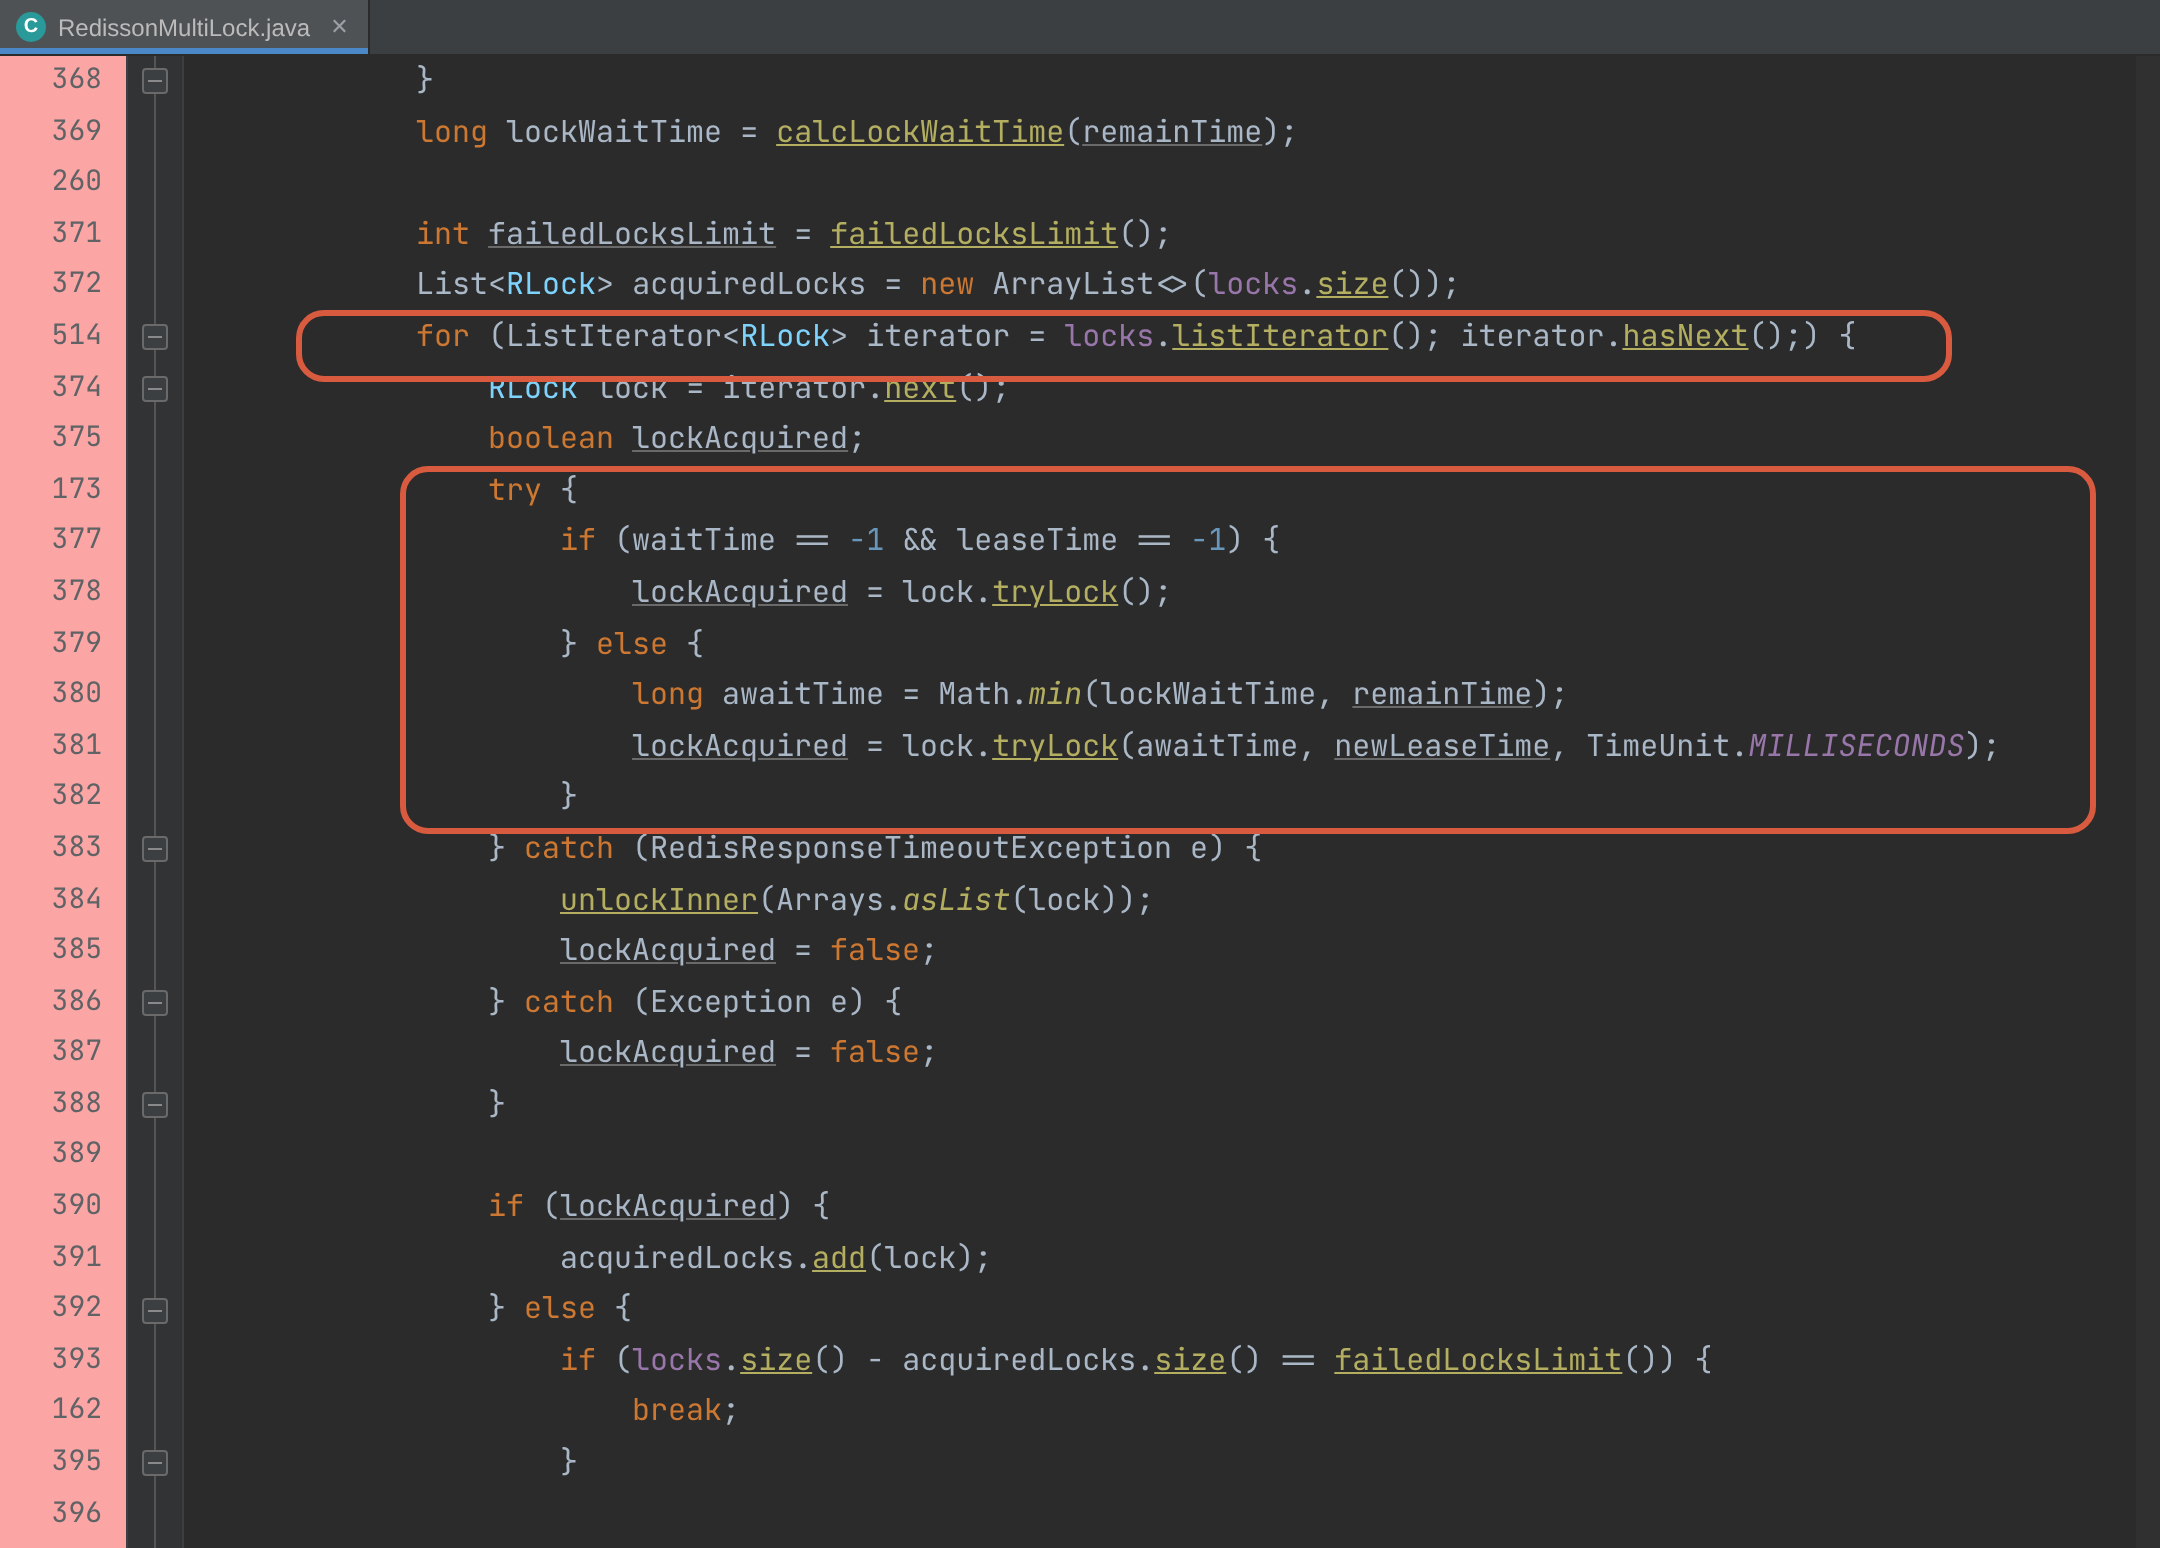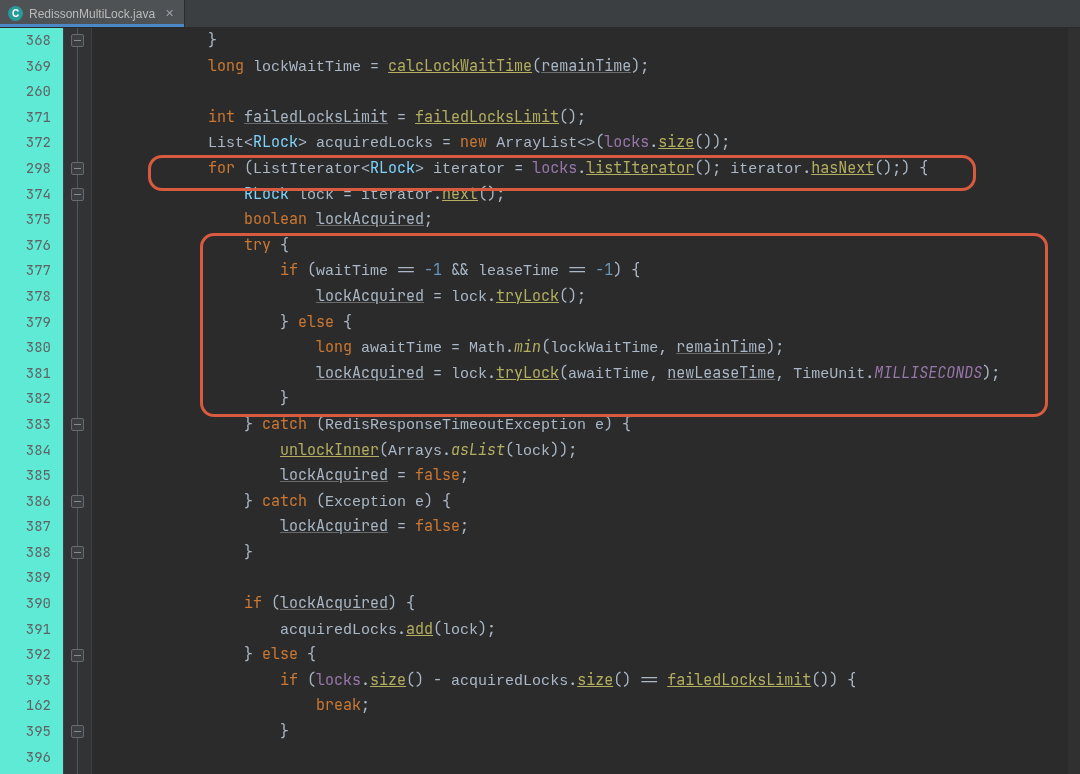--- a/index.html
+++ b/index.html
@@ -45,21 +45,21 @@
   
   .editor {
     position:relative;
     display:flex;
     height: 746px;
     background:#2b2b2b;
     line-height: 25.6px;
   }
   .gutter {
     width:64px;
-    background:#5eead4;
+    background:#fca5a5;
     border-right:1px solid #3c3f41;
     text-align:right;
     color:#606366;
     font-size:14px;
     padding-right:12px;
   }
   .gutter .ln { height:25.6px; position:relative;}
   .fold-col {
     width:28px;
     background:#313335;
@@ -89,21 +89,21 @@
   
   .kw { color:#CC7832; }
   .ty { color:#7dd3fc; }
   .num { color:#6897BB; }
   .fn { color:#b3ae60;text-decoration:underline; }
   .fnI { color:#b3ae60; font-style:italic;}
   .field { color:#9876AA;margin-top:28px; }
   .param { text-decoration: underline; text-decoration-color:#6a6a6a; color:#A9B7C6;text-align:center;}
   .const { color:#9876AA; font-style:italic;margin-top:28px;}
   .pun { color:#A9B7C6; }
-  .id  { color:#A9B7C6;font-family:Liberation Mono, monospace; }
+  .id  { color:#A9B7C6; }
 
   
   .hl-box {
     position:absolute;
     border:3px solid #d95b3f;
     border-radius:14px;
     pointer-events:none;
   }
 
   
@@ -125,24 +125,24 @@
   </div>
 </div>
 
 <div class="editor">
   <div class="gutter" id="gutter">
       <div class="ln">368</div>
       <div class="ln">369</div>
       <div class="ln">260</div>
       <div class="ln">371</div>
       <div class="ln">372</div>
-      <div class="ln">298</div>
+      <div class="ln">514</div>
       <div class="ln">374</div>
       <div class="ln">375</div>
-      <div class="ln">376</div>
+      <div class="ln">173</div>
       <div class="ln">377</div>
       <div class="ln">378</div>
       <div class="ln">379</div>
       <div class="ln">380</div>
       <div class="ln">381</div>
       <div class="ln">382</div>
       <div class="ln">383</div>
       <div class="ln">384</div>
       <div class="ln">385</div>
       <div class="ln">386</div>

